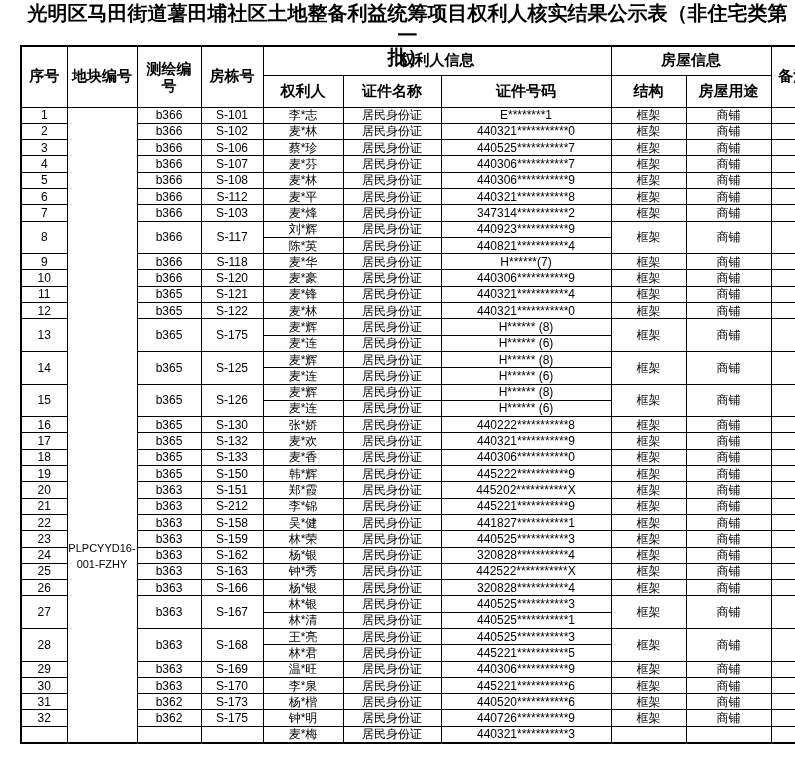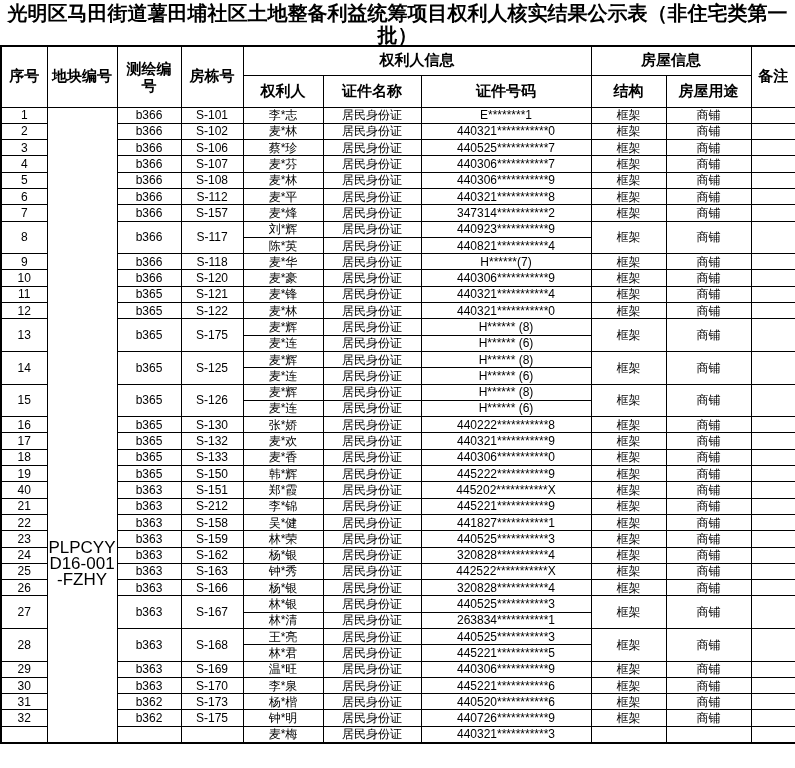--- a/index.html
+++ b/index.html
@@ -2,39 +2,39 @@
 <html><head>
 <meta charset="utf-8">
 <style>
   * { margin:0; padding:0; box-sizing:border-box; }
   html,body { background:#fff; }
   body {
     width:795px; height:768px; overflow:hidden;
     font-family:"Liberation Sans","DejaVu Sans",sans-serif;
     color:#000;
   }
-  .page { width:795px; height:768px; overflow:hidden; background:#fff; }
+  .page { width:795px; height:768px; overflow:hidden; background:#fff;padding-left:20px; }
   .title { text-align:center; font-weight:bold; font-size:20px; line-height:22px; padding-top:2px; height:45px; }
   table.notice {
     width:795px; border-collapse:collapse; table-layout:fixed;
     border:2px solid #000;
   }
   th, td {
     border:1px solid #000; text-align:center; vertical-align:middle;
     overflow:hidden; white-space:nowrap; padding:0 1px;
   }
   th { font-size:15px; font-weight:bold; }
   tr.group-row th { height:29px; }
   tr.sub-row th { height:32px; }
   th .narrow { display:inline-block; max-width:50px; white-space:normal; line-height:17px; vertical-align:middle; }
   td { font-size:12px; height:16.3px; line-height:14px; font-weight:normal; }
   td.plot-cell { position:relative; padding:0; }
   .plot-code {
     position:absolute; top:432px; left:0; right:0;
-    font-size:17px; line-height:16px; text-align:center;
+    font-size:11px; line-height:16px; text-align:center;
     white-space:normal; word-break:break-all;
   }
 </style>
 </head>
 <body>
 
 <div class="page">
   <div class="title">
     <div>光明区马田街道薯田埔社区土地整备利益统筹项目权利人核实结果公示表（非住宅类第一</div>
     <div>批）</div>
@@ -137,21 +137,21 @@
           <td>麦*平</td>
           <td>居民身份证</td>
           <td>440321***********8</td>
           <td>框架</td>
           <td>商铺</td>
           <td></td>
         </tr>
         <tr>
           <td>7</td>
           <td>b366</td>
-          <td>S-157</td>
+          <td>S-103</td>
           <td>麦*烽</td>
           <td>居民身份证</td>
           <td>347314***********2</td>
           <td>框架</td>
           <td>商铺</td>
           <td></td>
         </tr>
         <tr>
           <td rowspan="2">8</td>
           <td rowspan="2">b366</td>
@@ -298,21 +298,21 @@
           <td>b365</td>
           <td>S-150</td>
           <td>韩*辉</td>
           <td>居民身份证</td>
           <td>445222***********9</td>
           <td>框架</td>
           <td>商铺</td>
           <td></td>
         </tr>
         <tr>
-          <td>40</td>
+          <td>20</td>
           <td>b363</td>
           <td>S-151</td>
           <td>郑*霞</td>
           <td>居民身份证</td>
           <td>445202***********X</td>
           <td>框架</td>
           <td>商铺</td>
           <td></td>
         </tr>
         <tr>
@@ -388,21 +388,21 @@
           <td>林*银</td>
           <td>居民身份证</td>
           <td>440525***********3</td>
           <td rowspan="2">框架</td>
           <td rowspan="2">商铺</td>
           <td rowspan="2"></td>
         </tr>
         <tr>
           <td>林*清</td>
           <td>居民身份证</td>
-          <td>263834***********1</td>
+          <td>440525***********1</td>
         </tr>
         <tr>
           <td rowspan="2">28</td>
           <td rowspan="2">b363</td>
           <td rowspan="2">S-168</td>
           <td>王*亮</td>
           <td>居民身份证</td>
           <td>440525***********3</td>
           <td rowspan="2">框架</td>
           <td rowspan="2">商铺</td>

